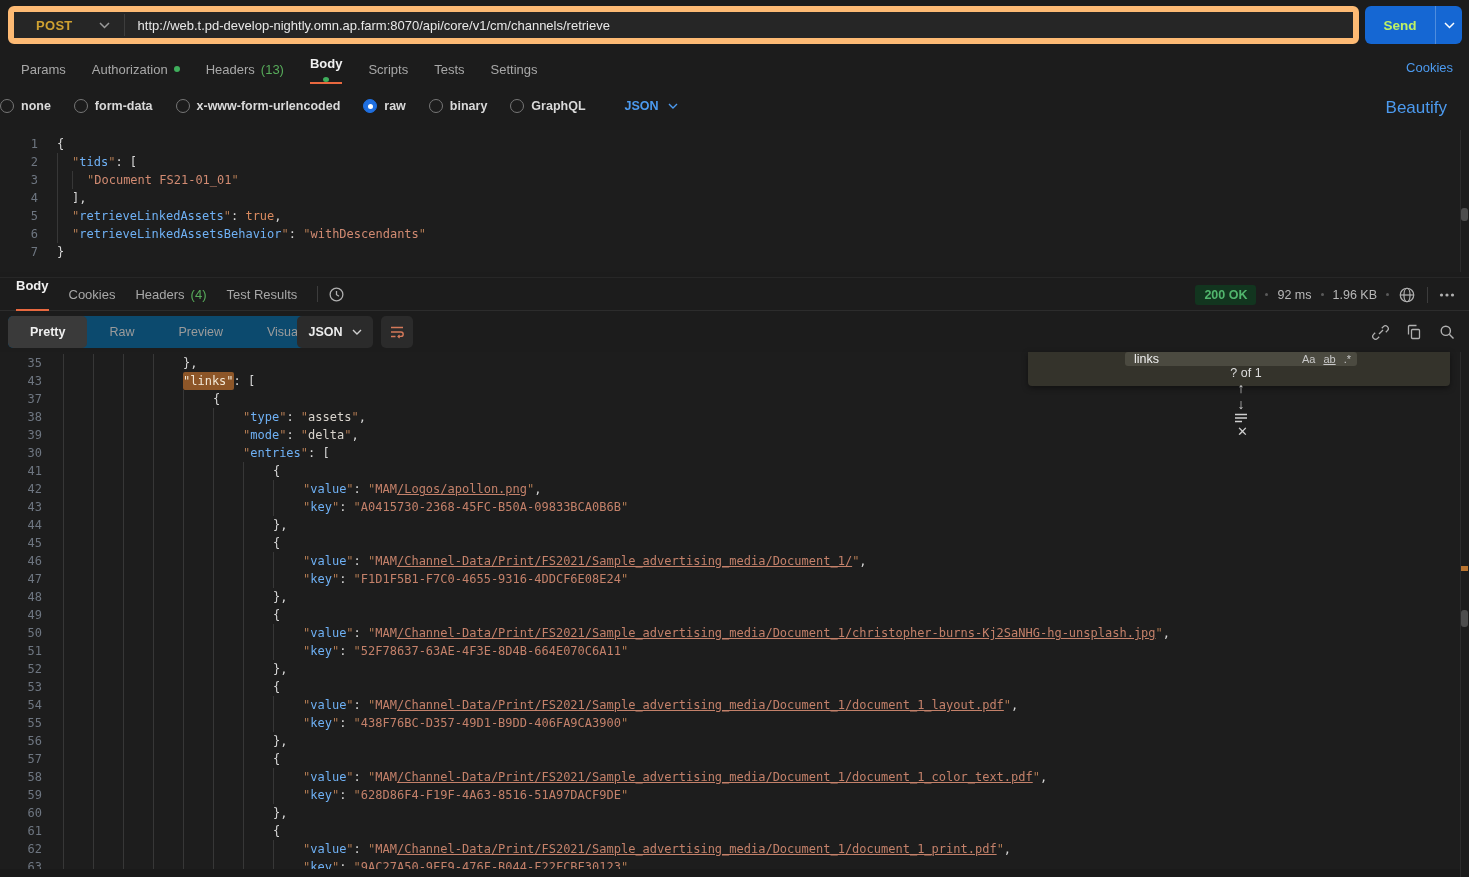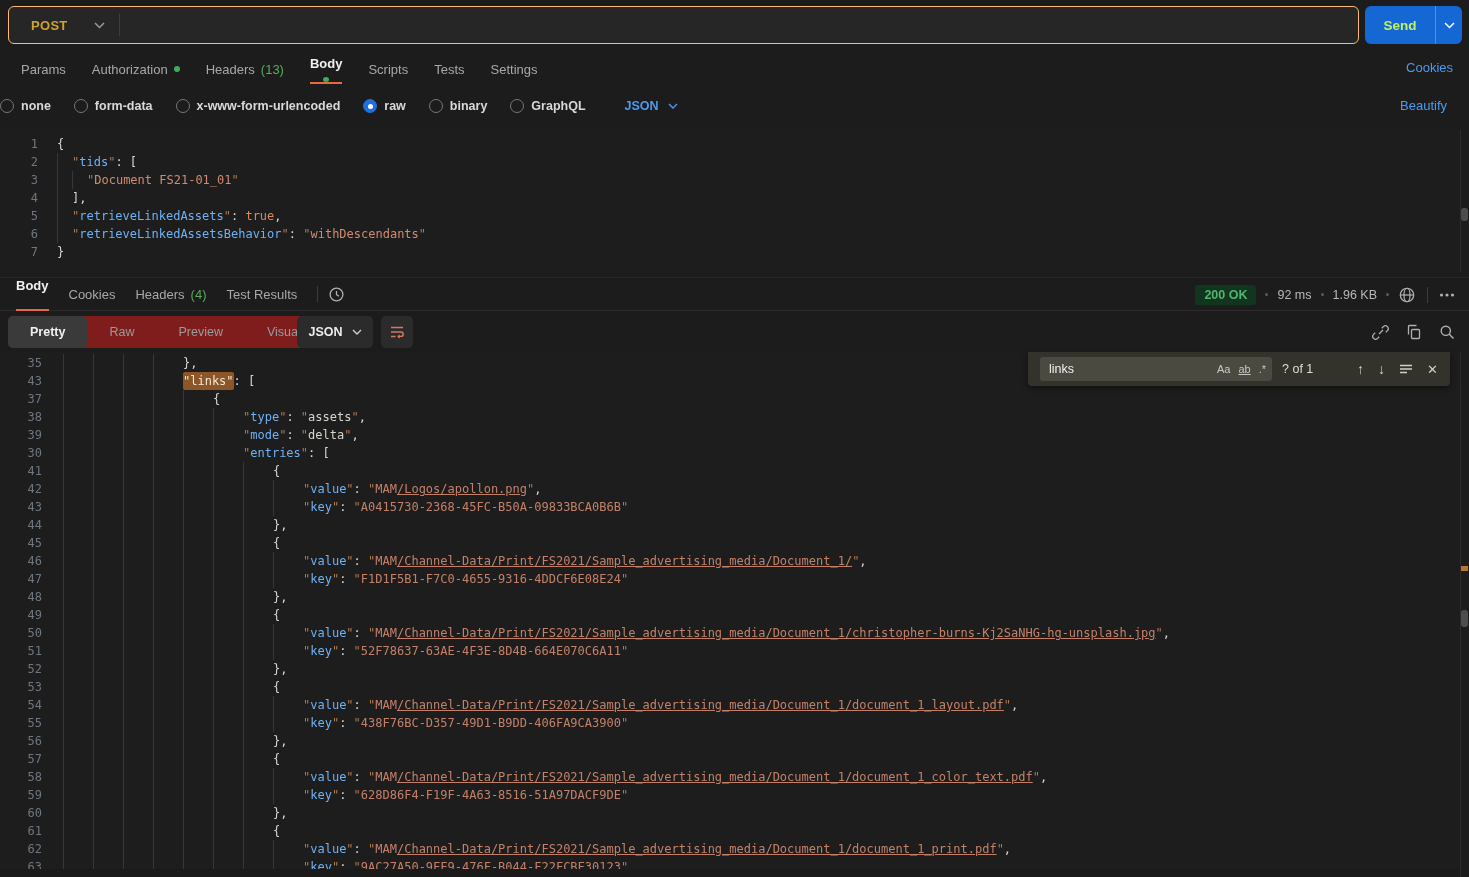--- a/index.html
+++ b/index.html
@@ -3,21 +3,21 @@
 <meta charset="utf-8">
 <style>
   * { margin:0; padding:0; box-sizing:border-box; }
   html,body { background:#111; }
   .app{ position:relative; width:1469px; height:877px; background:#1c1c1c;
         font-family:"Liberation Sans",sans-serif; color:#ddd; overflow:hidden; }
 
   
   .url-row{ position:absolute; top:6px; left:0; right:0; height:38px; }
   .url-bar{ position:absolute; left:8px; width:1351px; height:38px; background:#262626;
-            border:1px solid #fdba74; border-radius:6px; display:flex; align-items:center; }
+            border:6px solid #fdba74; border-radius:6px; display:flex; align-items:center; }
   .method-select{ display:flex; align-items:center; gap:26px; padding:0 14px 0 22px; cursor:pointer; }
   .method-label{ color:#cfa131; font-weight:bold; font-size:13px; letter-spacing:.3px; }
   .vsep{ width:1px; height:22px; background:#3d3d3d; }
   .url-input{ flex:1; background:transparent; border:none; outline:none; color:#e8e8e8;
               font-size:13px; padding:0 10px 0 13px; font-family:"Liberation Sans",sans-serif; }
   .send-btn{ position:absolute; left:1365px; top:0; width:97px; height:38px; background:#1567d3;
              border-radius:6px; display:flex; align-items:center; cursor:pointer; }
   .send-btn .send-label{ flex:0 0 70px; text-align:center; color:#bef264; font-weight:bold; font-size:13.5px; }
   .send-sep{ width:1px; height:38px; background:rgba(255,255,255,.25); }
   .send-caret{ flex:1; display:flex; justify-content:center; }
@@ -38,21 +38,21 @@
   .body-type-row{ position:absolute; top:92px; left:0; right:0; height:28px; display:flex;
                   align-items:center; gap:23px; }
   .radio-item{ display:flex; align-items:center; gap:7px; cursor:pointer; }
   .radio{ width:14px; height:14px; border-radius:50%; border:1.5px solid #767676; position:relative; }
   .radio.sel{ background:#1f6fe0; border-color:#1f6fe0; }
   .radio.sel::after{ content:""; position:absolute; left:4px; top:4px; width:5px; height:5px;
                      border-radius:50%; background:#fff; }
   .radio-label{ color:#d9d9d9; font-size:12.5px; font-weight:bold; }
   .lang-select{ display:flex; align-items:center; gap:9px; margin-left:16px; cursor:pointer; }
   .lang-label{ color:#4c9aef; font-size:12.5px; font-weight:bold; }
-  .beautify-link{ position:absolute; right:22px; color:#4c9aef; font-size:13px; cursor:pointer; }
+  .beautify-link{ position:absolute; right:22px; color:#4c9aef; font-size:17px; cursor:pointer; }
 
   
   .req-editor{ position:absolute; top:130px; left:0; right:9px; height:142px; background:#1d1d1d;
                padding-top:5px; overflow:hidden; }
   .resp-body{ position:absolute; top:352px; bottom:0; left:0; right:9px; background:#1d1d1d;
               padding-top:2px; overflow:hidden; }
   .code-line{ display:flex; height:18px; line-height:18px; white-space:pre;
               font-family:"DejaVu Sans Mono",monospace; font-size:12px; }
   .ln{ flex:0 0 auto; text-align:right; color:#6e7681; }
   .req-editor .ln{ width:38px; }
@@ -84,37 +84,37 @@
   .hdr-sep{ width:1px; height:16px; background:#3c3c3c; margin:0 10px; }
   .icon-btn{ display:flex; align-items:center; justify-content:center; cursor:pointer; }
   .resp-meta{ position:absolute; right:14px; top:0; height:33px; display:flex; align-items:center; gap:9px; }
   .status-badge{ background:#12351f; color:#51b56d; font-size:12.5px; padding:3px 9px;
                  border-radius:3px; font-weight:bold; cursor:pointer; }
   .meta-dot{ width:3px; height:3px; border-radius:50%; background:#5a5a5a; }
   .meta-text{ color:#b8b8b8; font-size:12.5px; }
 
   
   .resp-toolbar{ position:absolute; top:311px; left:0; right:0; height:41px; }
-  .seg-group{ position:absolute; left:8px; top:5px; height:32px; background:#7f1d1d;
+  .seg-group{ position:absolute; left:8px; top:5px; height:32px; background:#0c4a6e;
               border-radius:5px; display:flex; align-items:center; overflow:hidden; }
   .seg{ height:32px; display:flex; align-items:center; padding:0 22px; font-size:12.5px;
         color:#9b9b9b; cursor:pointer; }
   .seg.active{ background:#3a3a3a; color:#f0f0f0; font-weight:bold; border-radius:5px; }
   .fmt-btn{ position:absolute; left:297px; top:5px; width:76px; height:32px; background:#2b2b2b;
             border-radius:5px; display:flex; align-items:center; justify-content:center; gap:9px;
             cursor:pointer; }
   .fmt-label{ color:#ececec; font-size:12.5px; font-weight:bold; }
   .wrap-btn{ position:absolute; left:381px; top:5px; width:32px; height:32px; background:#2b2b2b;
              border-radius:5px; display:flex; align-items:center; justify-content:center; cursor:pointer; }
   .tb-icons{ position:absolute; right:14px; top:5px; height:32px; display:flex; align-items:center; gap:17px; }
 
   
   .search-overlay{ position:absolute; top:352px; left:1028px; width:422px; height:34px;
                    background:#34332b; border-radius:0 0 4px 4px; display:flex; align-items:center;
-                   padding:0 8px 0 12px; box-shadow:0 2px 6px rgba(0,0,0,.45); z-index:5; }
+                   padding:0 8px 0 12px; box-shadow:0 2px 6px rgba(0,0,0,.45); z-index:5;flex-direction:column; }
   .search-input-box{ width:232px; height:24px; background:#4b4a40; border-radius:3px; display:flex;
                      align-items:center; padding:0 6px 0 9px; cursor:text; }
   .search-query{ flex:1; color:#f0f0f0; font-size:12.5px; }
   .search-opts{ display:flex; align-items:center; gap:8px; font-size:11px; color:#c8c8c8; }
   .search-opts .ww{ text-decoration:underline;text-align:center; }
   .search-count{ color:#dcdcdc; font-size:12.5px; margin-left:10px; flex:1; }
   .search-arrow{ color:#cfcfcf; font-size:14px; padding:0 7px; cursor:pointer; }
   .search-close{ color:#cfcfcf; font-size:13px; padding:0 4px 0 7px; cursor:pointer; }
 
   
@@ -138,20 +138,21 @@
     <div class="url-bar">
       <div class="method-select">
         <span class="method-label">POST</span>
         <span>
           <svg width="11" height="7" viewBox="0 0 11 7">
               <path d="M1 1l4.5 4.5L10 1" fill="none" stroke="#9a9a9a" stroke-width="1.5"></path>
             </svg>
         </span>
       </div>
       <div class="vsep"></div>
+      <input class="url-input" readonly="" value="http://web.t.pd-develop-nightly.omn.ap.farm:8070/api/core/v1/cm/channels/retrieve" style="">
     </div>
     <div class="send-btn">
       <span class="send-label">Send</span>
       <div class="send-sep"></div>
       <span class="send-caret">
         <svg width="11" height="7" viewBox="0 0 11 7">
             <path d="M1 1l4.5 4.5L10 1" fill="none" stroke="#fff" stroke-width="1.5"></path>
           </svg>
       </span>
     </div>

